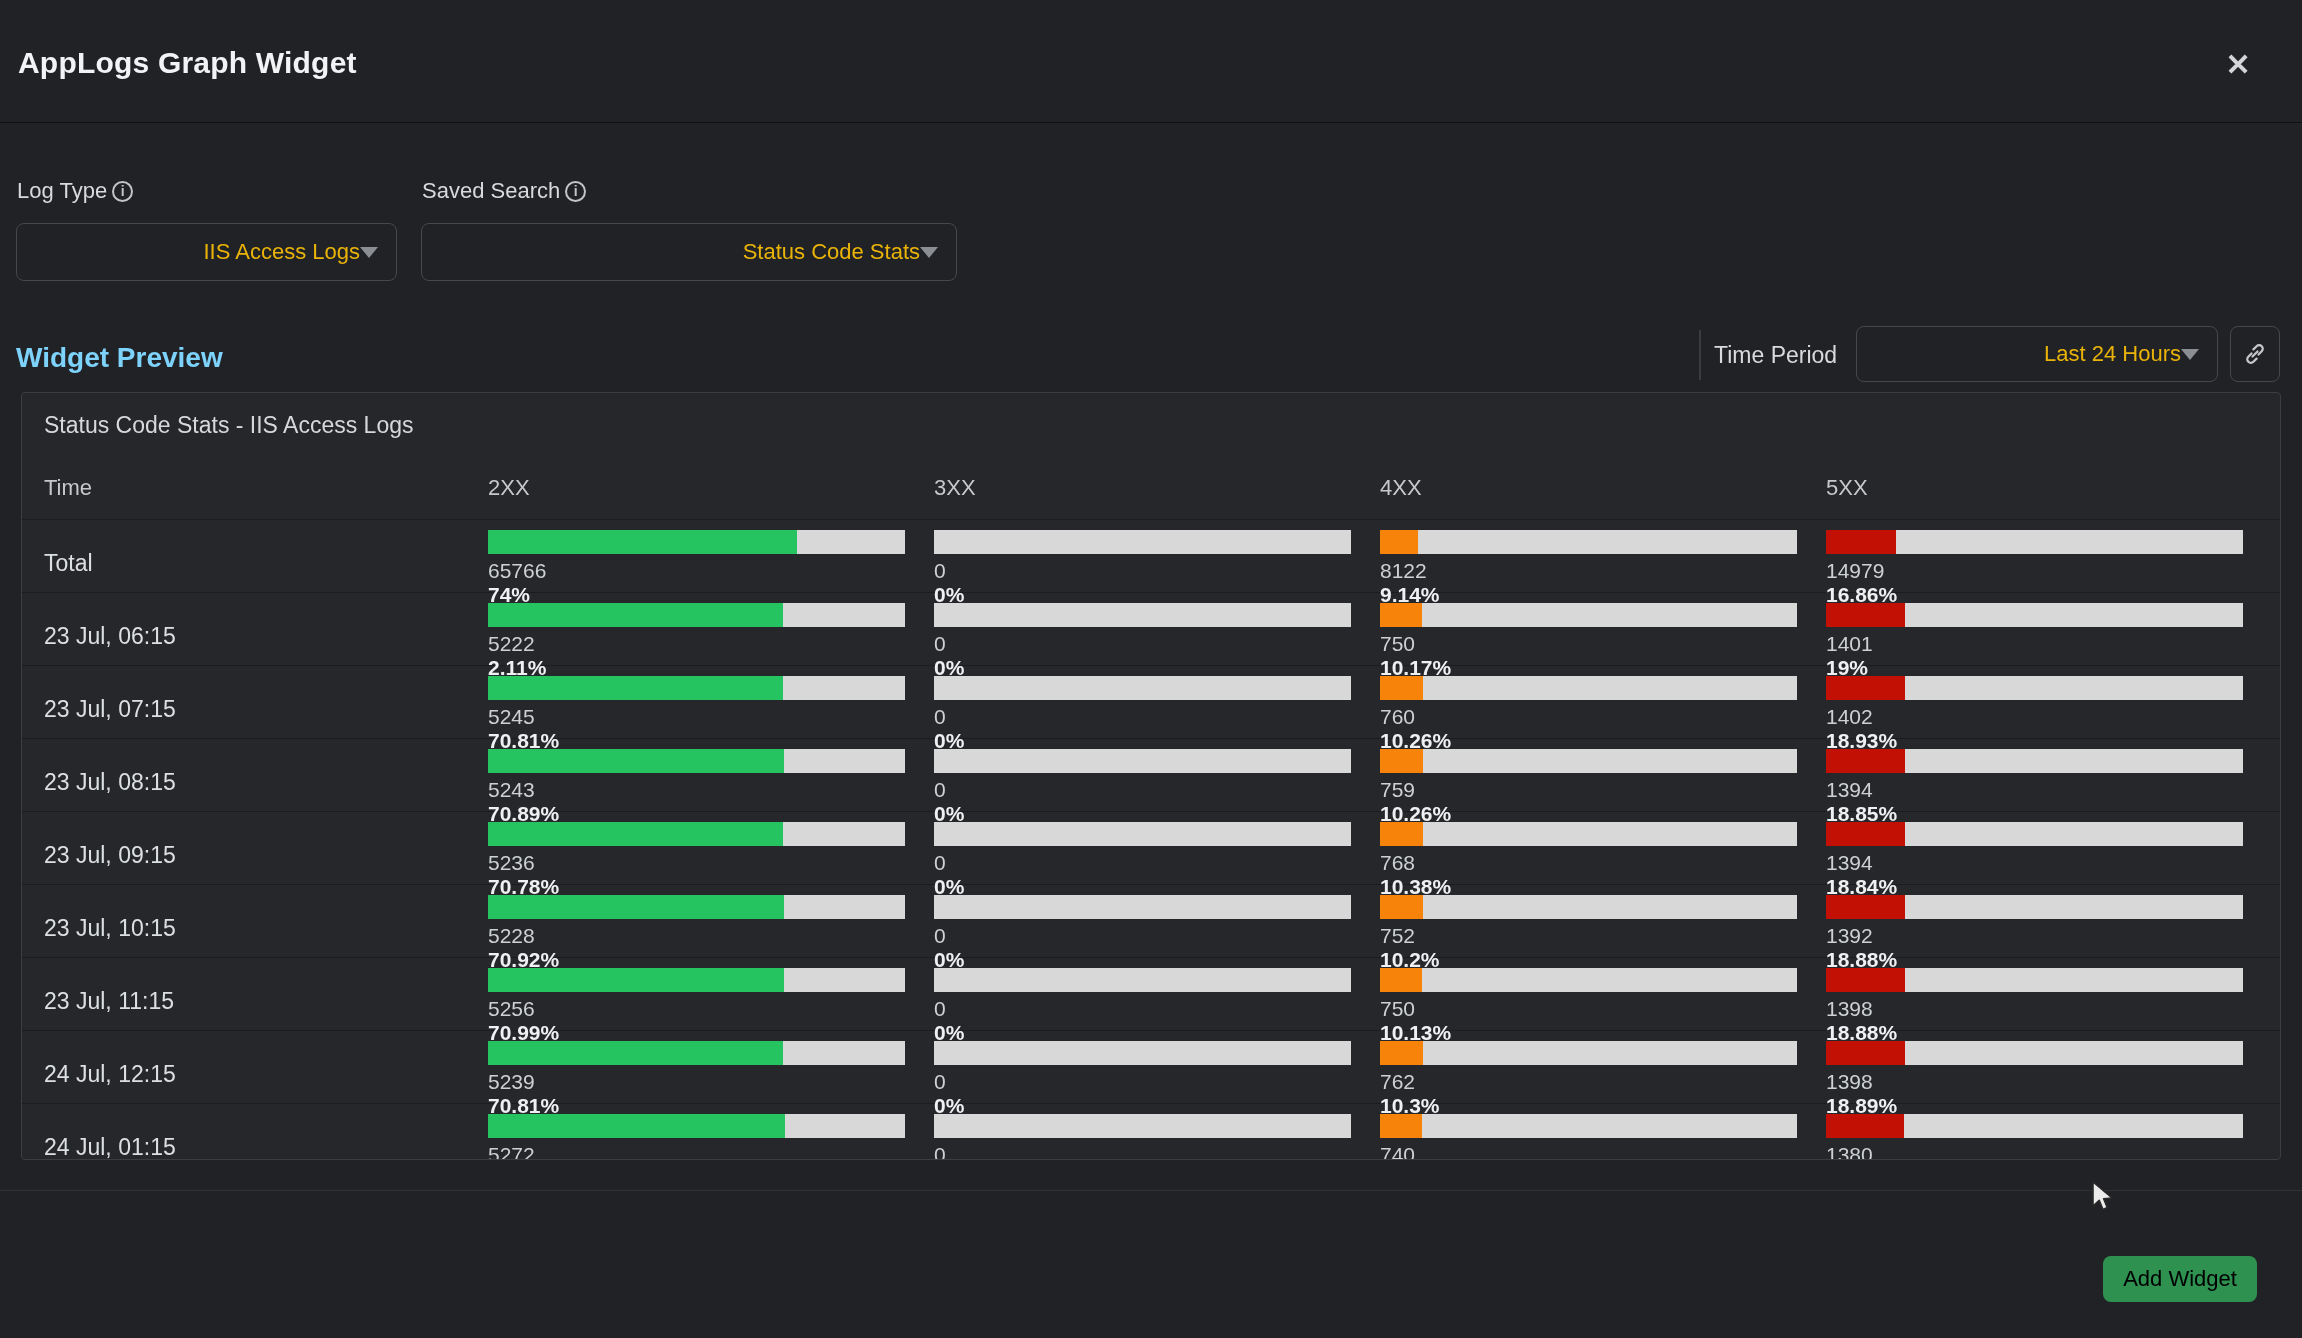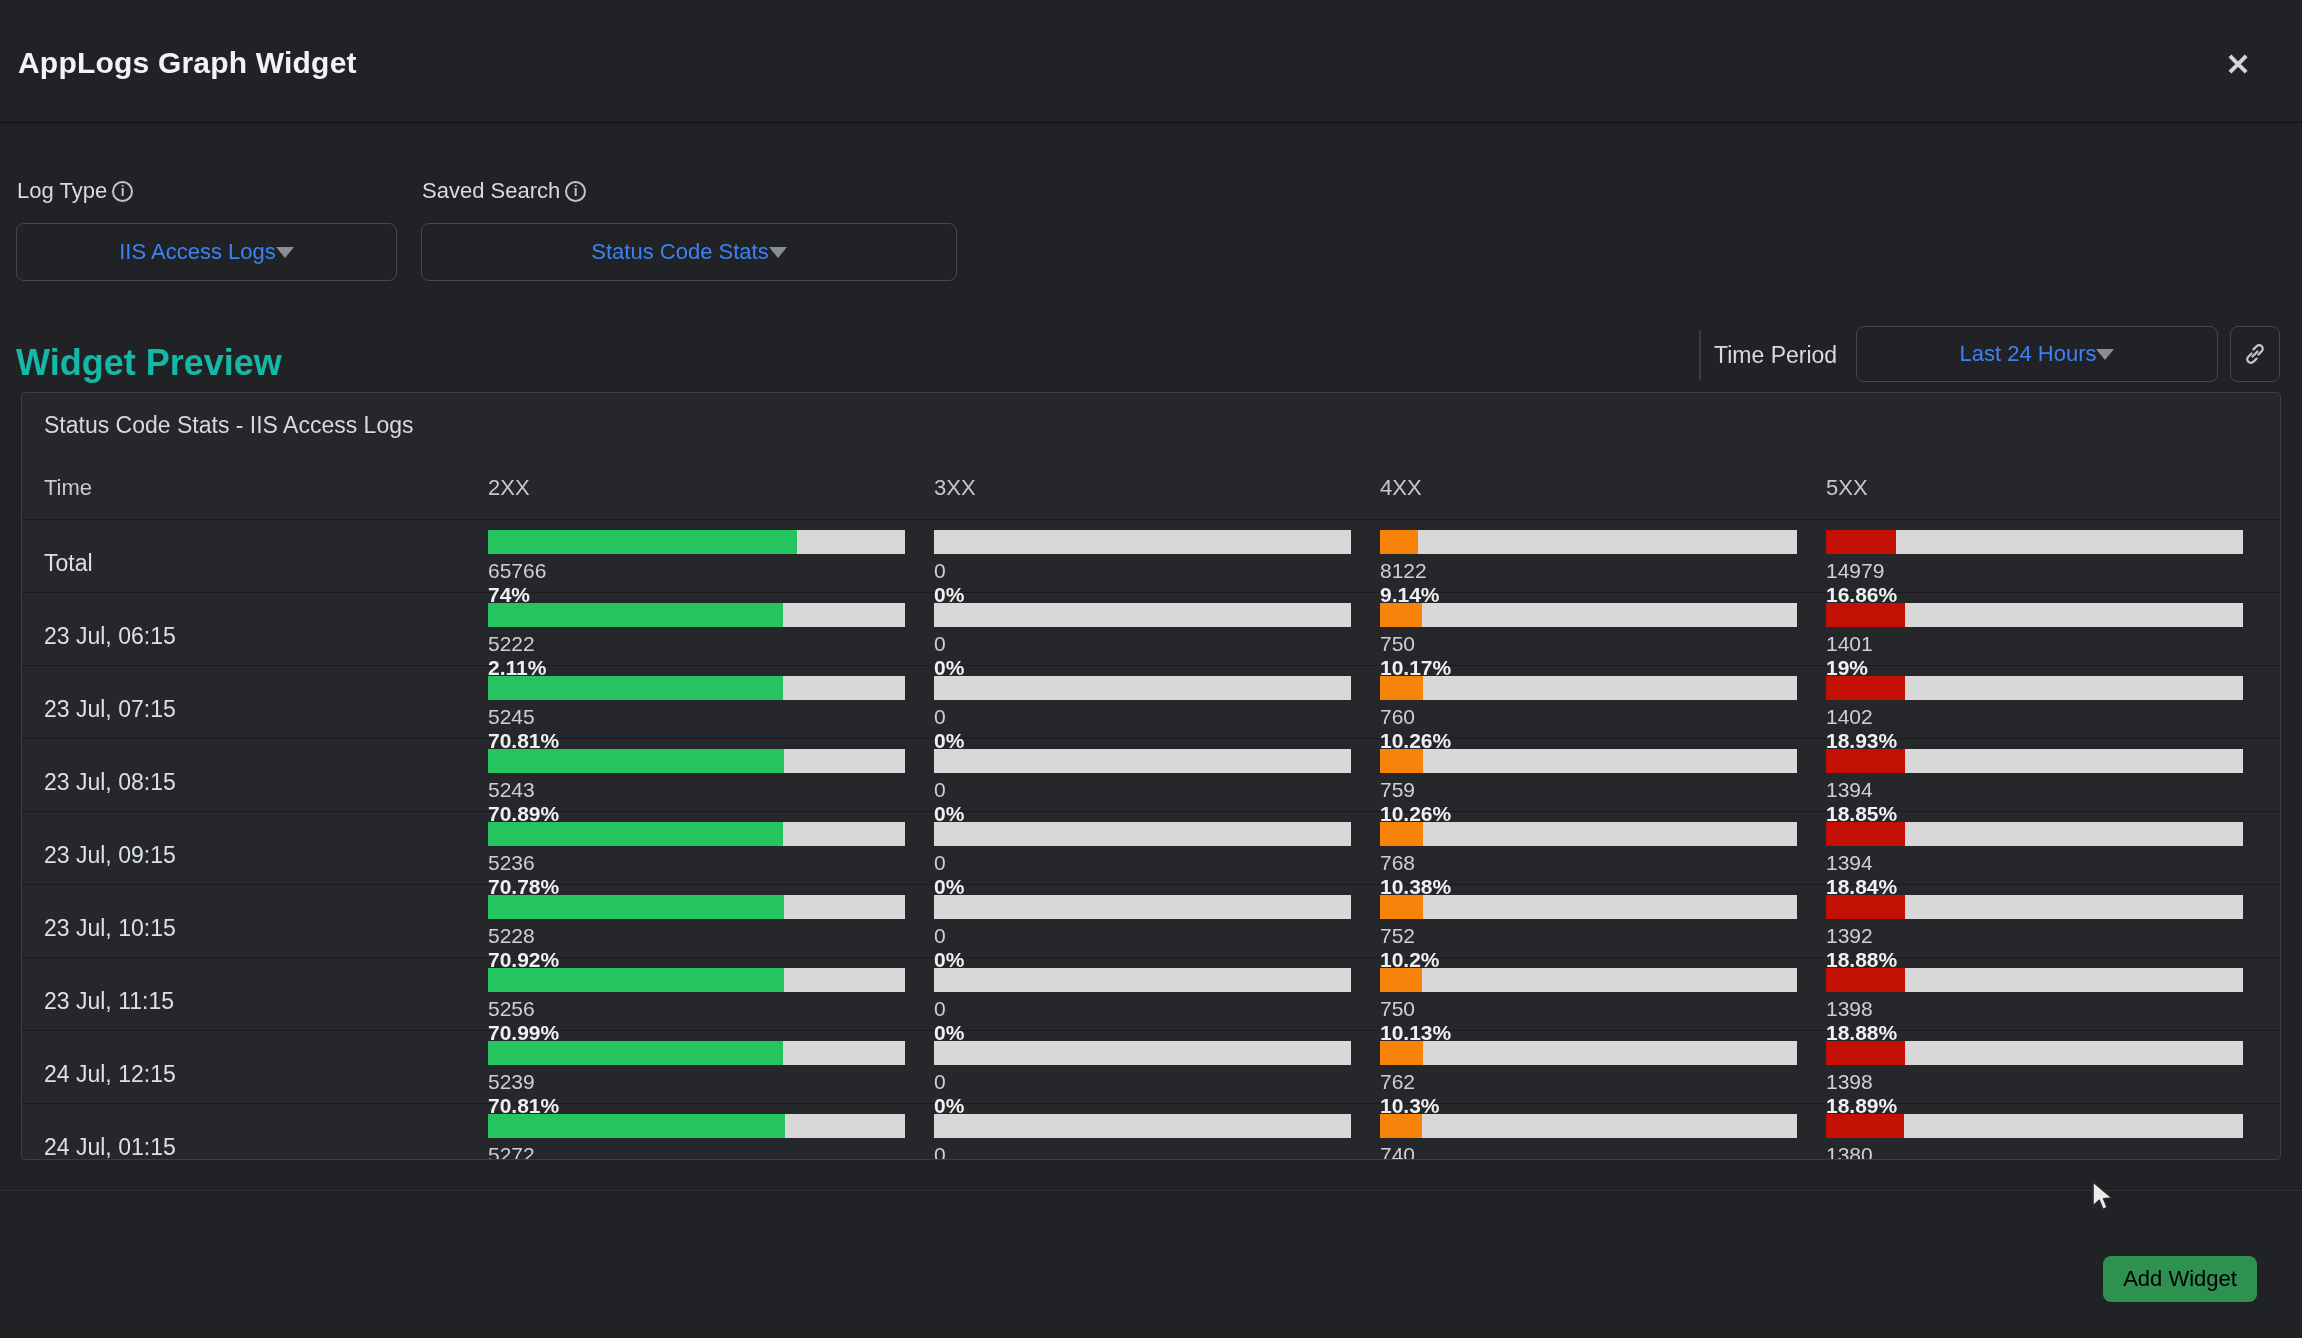--- a/index.html
+++ b/index.html
@@ -15,30 +15,30 @@
   .hdr-title { position:absolute; left:18px; top:46px; font-size:30px; font-weight:600; color:#f2f3f4; letter-spacing:.2px; }
   .close-btn { position:absolute; left:2212px; top:38px; width:52px; height:52px;
                display:flex; align-items:center; justify-content:center;
                font-size:30px; font-weight:700; color:#d3d5d8; cursor:pointer; }
   
   .fld-label { position:absolute; font-size:22px; color:#d8dadd; display:flex; align-items:center; gap:5px; }
   .info-ic { width:21px; height:21px; border:2px solid #c2c4c8; border-radius:50%;
              display:inline-flex; align-items:center; justify-content:center;
              font-size:14px; line-height:1; color:#c2c4c8; font-weight:600; }
   .dd { position:absolute; height:58px; border:1px solid #46484c; border-radius:8px;
-        background:#212226; display:flex; align-items:center; justify-content:center;
-        padding:8px 18px; font-size:22px; color:#3b82f6; cursor:pointer; }
+        background:#212226; display:flex; align-items:center; justify-content:flex-end;
+        padding:8px 18px; font-size:22px; color:#eab308; cursor:pointer; }
   .chev { width:0; height:0; border-left:9px solid transparent; border-right:9px solid transparent;
           border-top:11px solid #8b8e93; }
   #dd-logtype   { left:16px;  top:223px; width:381px; }
   #dd-search    { left:421px; top:223px; width:536px; }
   #lbl-logtype  { left:17px;  top:178px; }
   #lbl-search   { left:422px; top:178px; }
   
-  .sect-title { position:absolute; left:16px; top:342px; font-size:36px; font-weight:700; color:#14b8a6; }
+  .sect-title { position:absolute; left:16px; top:342px; font-size:28px; font-weight:700; color:#7dd3fc; }
   .vdiv { position:absolute; left:1699px; top:330px; width:2px; height:50px; background:#3a3c40; }
   #lbl-period { left:1714px; top:342px; font-size:23px; }
   #dd-period  { left:1856px; top:326px; width:362px; height:56px; }
   .link-btn { position:absolute; left:2230px; top:326px; width:50px; height:56px;
               border:1px solid #46484c; border-radius:8px;
               display:flex; align-items:center; justify-content:center; cursor:pointer; }
   
   .panel { position:absolute; left:21px; top:392px; width:2260px; height:768px;
            background:#26272a; border:1px solid #3b3d40; border-radius:4px; overflow:hidden; }
   .tbl-title { height:64px; display:flex; align-items:center; padding-left:22px;

